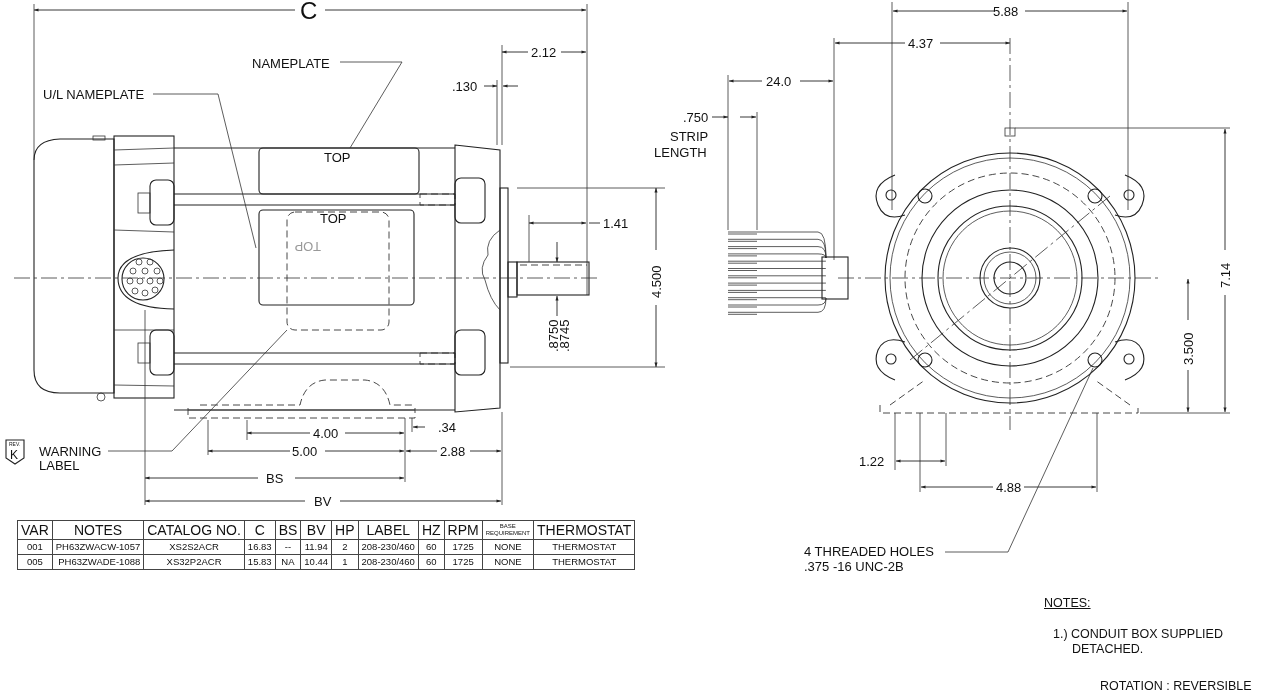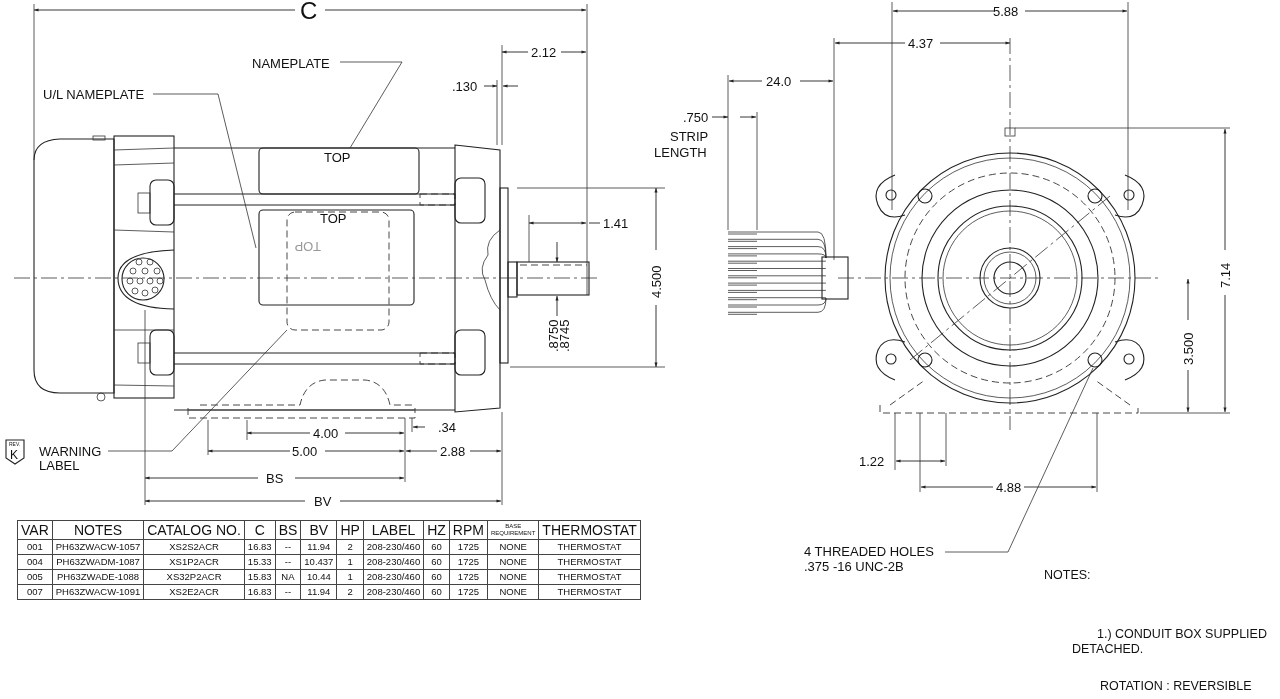--- a/index.html
+++ b/index.html
@@ -12,21 +12,21 @@
   .center { stroke:#333; stroke-width:0.8; fill:none; stroke-dasharray:16 4 3 4; }
   .dim { stroke:#222; stroke-width:0.9; fill:none; }
   .t-dim { font-size:13px; }
   .t-lab { font-size:13px; }
   .t-big { font-size:24px; }
   table.spec { position:absolute; left:17px; top:520px; border-collapse:collapse; font-family:"Liberation Sans", sans-serif; }
   table.spec th, table.spec td { border:1px solid #444; padding:0 3px; text-align:center; white-space:nowrap; }
   table.spec th { font-size:14px; font-weight:normal; height:18px; }
   table.spec th.small { font-size:6px; line-height:7px; }
   table.spec td { font-size:9.5px; height:14px; line-height:14px; }
-  table.spec td.model { text-align:center; }
+  table.spec td.model { text-align:right; }
   .notes { position:absolute; font-size:12.5px; }
 </style>
 </head>
 <body>
 
 <svg id="drawing" viewBox="0 0 1280 699" xmlns="http://www.w3.org/2000/svg">
   <defs>
     <marker id="ah" viewBox="0 0 10 10" refX="10" refY="5" markerWidth="9" markerHeight="5" orient="auto-start-reverse">
       <path d="M0,1.5 L10,5 L0,8.5 z" fill="#222"></path>
     </marker>
@@ -318,60 +318,32 @@
         <td>--</td>
         <td>11.94</td>
         <td>2</td>
         <td>208-230/460</td>
         <td>60</td>
         <td>1725</td>
         <td>NONE</td>
         <td>THERMOSTAT</td>
       </tr>
       <tr>
-        <td>004</td>
-        <td class="model">PH63ZWADM-1087</td>
-        <td>XS1P2ACR</td>
-        <td>15.33</td>
-        <td>--</td>
-        <td>10.437</td>
-        <td>1</td>
-        <td>208-230/460</td>
-        <td>60</td>
-        <td>1725</td>
-        <td>NONE</td>
-        <td>THERMOSTAT</td>
-      </tr>
-      <tr>
         <td>005</td>
         <td class="model">PH63ZWADE-1088</td>
         <td>XS32P2ACR</td>
         <td>15.83</td>
         <td>NA</td>
         <td>10.44</td>
         <td>1</td>
         <td>208-230/460</td>
         <td>60</td>
         <td>1725</td>
         <td>NONE</td>
         <td>THERMOSTAT</td>
       </tr>
-      <tr>
-        <td>007</td>
-        <td class="model">PH63ZWACW-1091</td>
-        <td>XS2E2ACR</td>
-        <td>16.83</td>
-        <td>--</td>
-        <td>11.94</td>
-        <td>2</td>
-        <td>208-230/460</td>
-        <td>60</td>
-        <td>1725</td>
-        <td>NONE</td>
-        <td>THERMOSTAT</td>
-      </tr>
     </tbody>
 </table>
 
-<div class="notes" style="left:1044px; top:568px;">NOTES:</div>
-<div class="notes" style="left:1053px; top:627px;margin-left:44px;">1.) CONDUIT BOX SUPPLIED</div>
+<div class="notes" style="left:1044px; top:596px;text-decoration:underline;">NOTES:</div>
+<div class="notes" style="left:1053px; top:627px;">1.) CONDUIT BOX SUPPLIED</div>
 <div class="notes" style="left:1072px; top:642px;">DETACHED.</div>
 <div class="notes" style="left:1100px; top:679px;text-align:right;">ROTATION : REVERSIBLE</div>
 
 </body></html>

